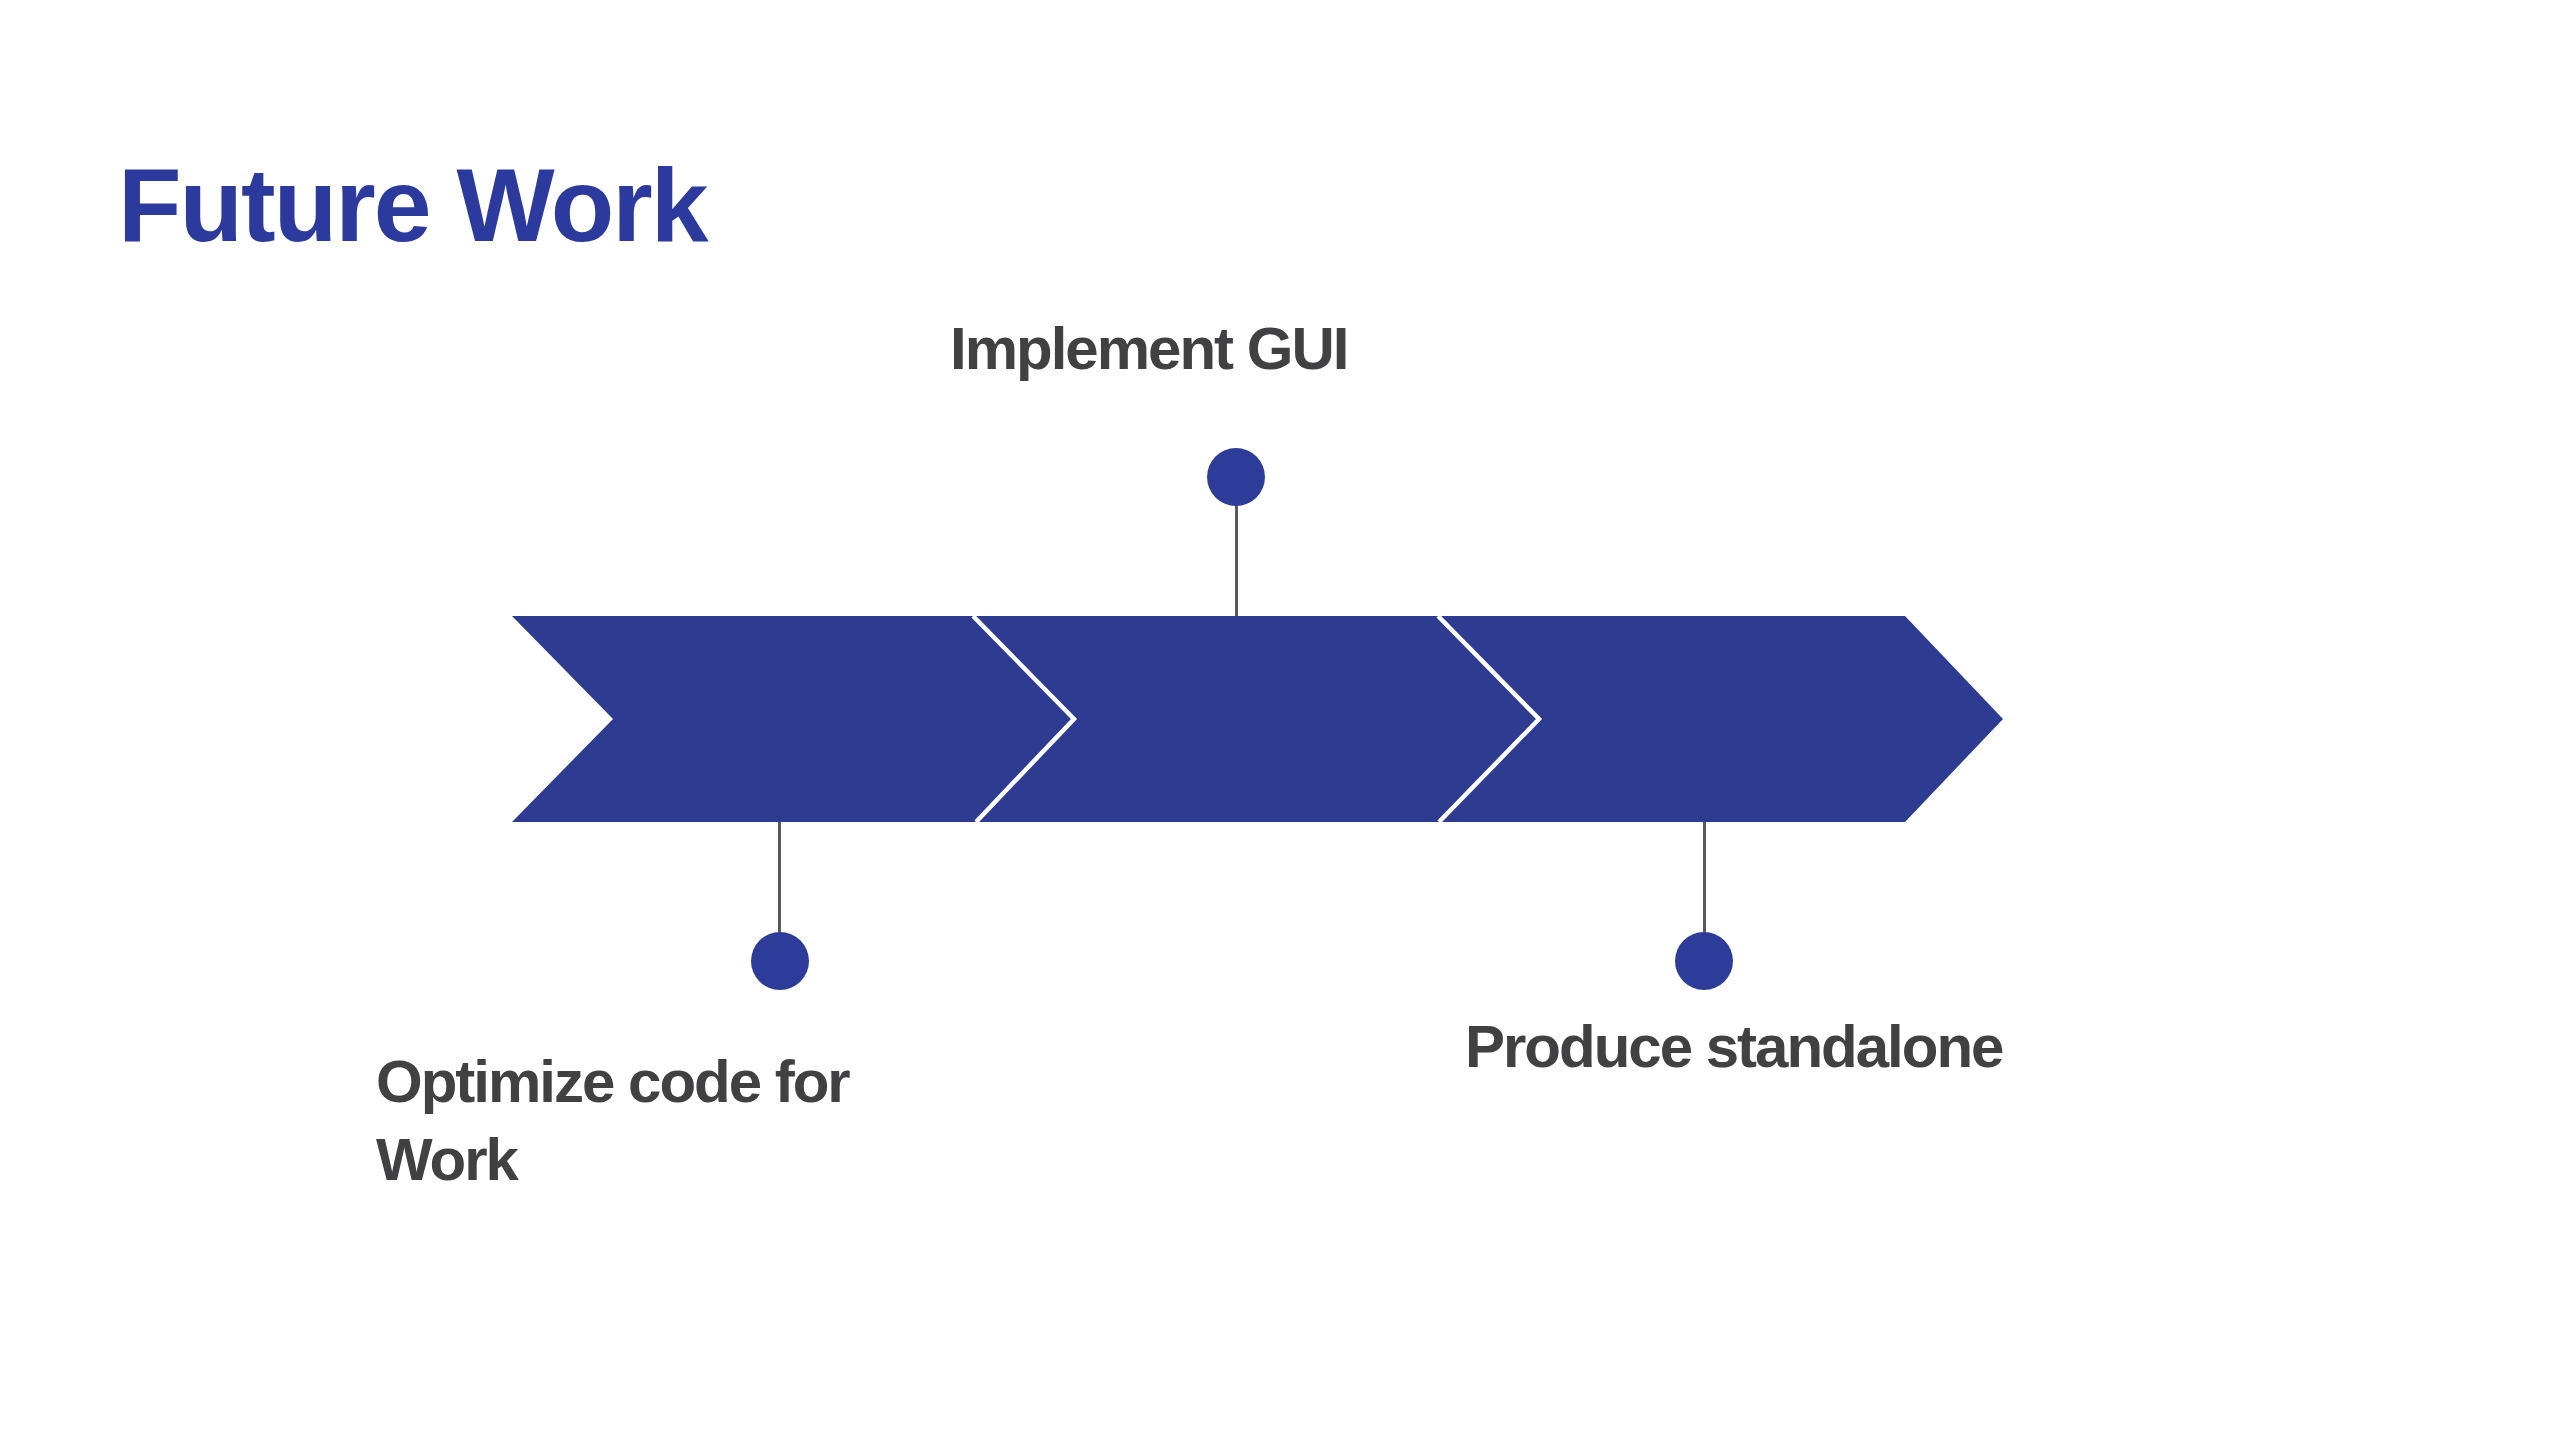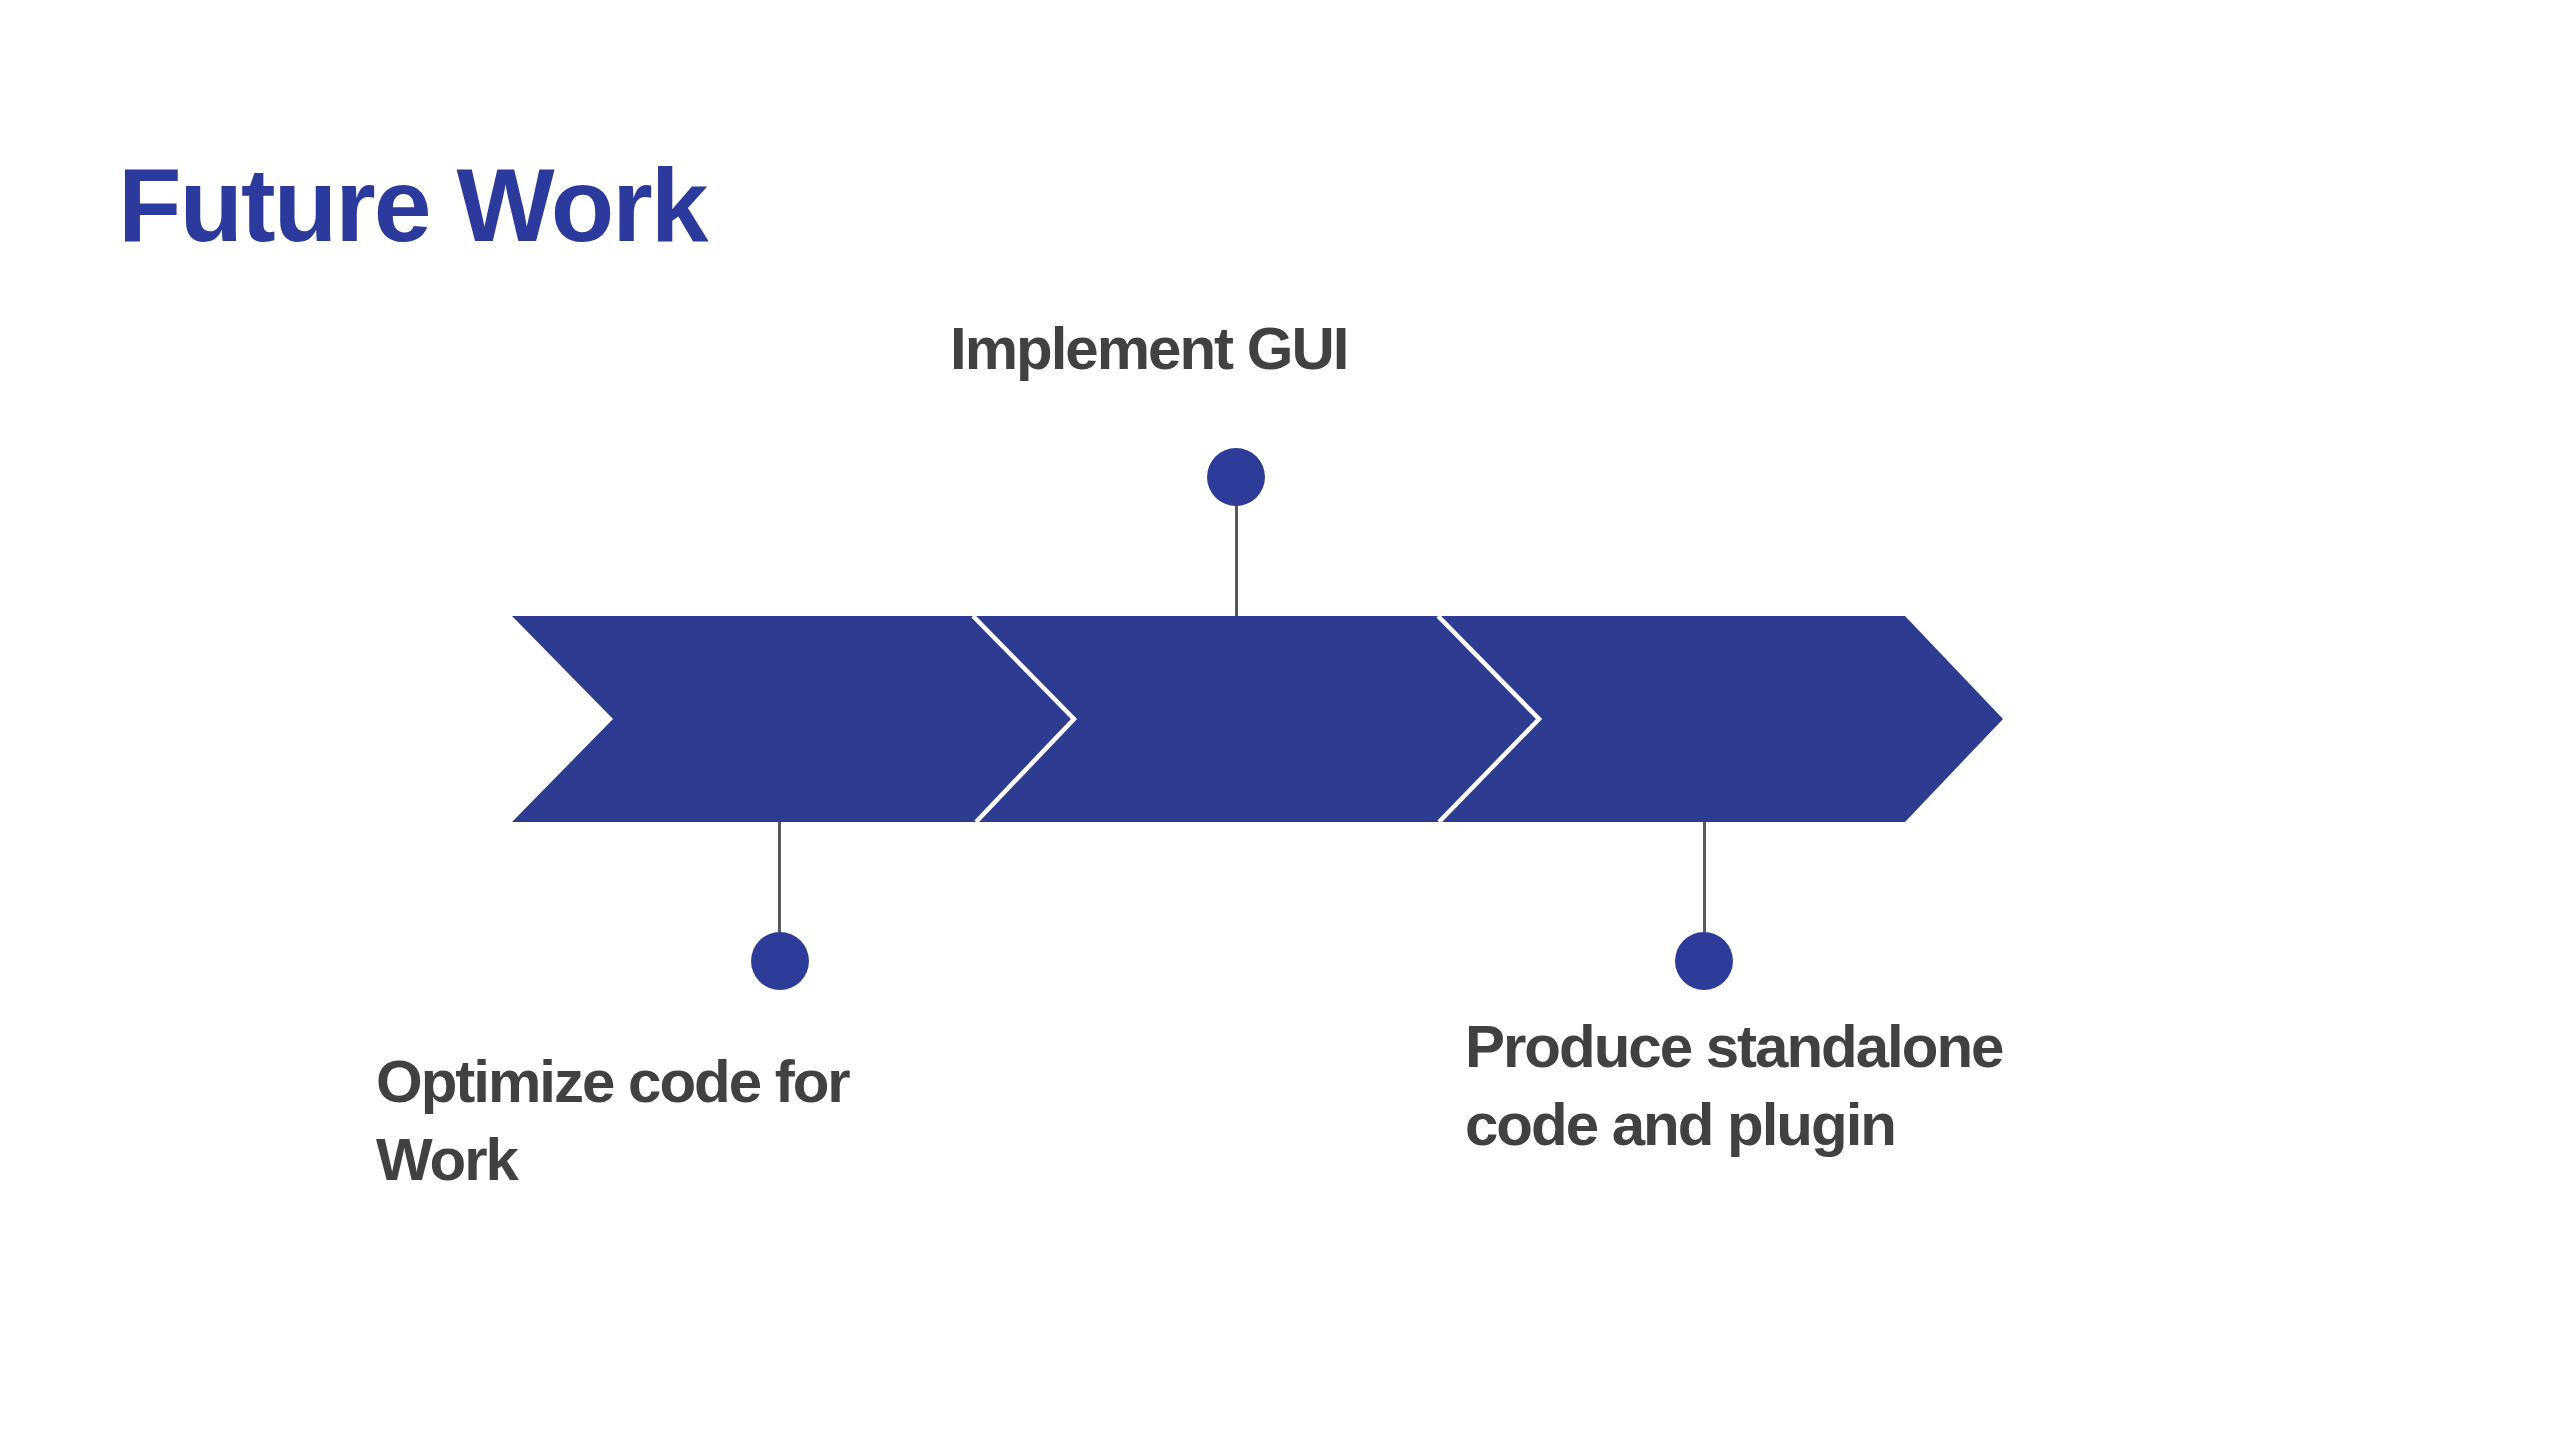--- a/index.html
+++ b/index.html
@@ -91,16 +91,15 @@
   <div class="dot" style="left:751px;top:932px;"></div>
   <div class="label" style="left:376px;top:1043px;">
     <span>Optimize code for</span>
     <span>Work</span>
   </div>
 
   <div class="connector" style="left:1703px;top:822px;height:110px;"></div>
   <div class="dot" style="left:1675px;top:932px;"></div>
   <div class="label" style="left:1465px;top:1008px;">
     <span>Produce standalone</span>
-    <span>code and plugin</span>
   </div>
 
 </div>
 
 </body></html>

